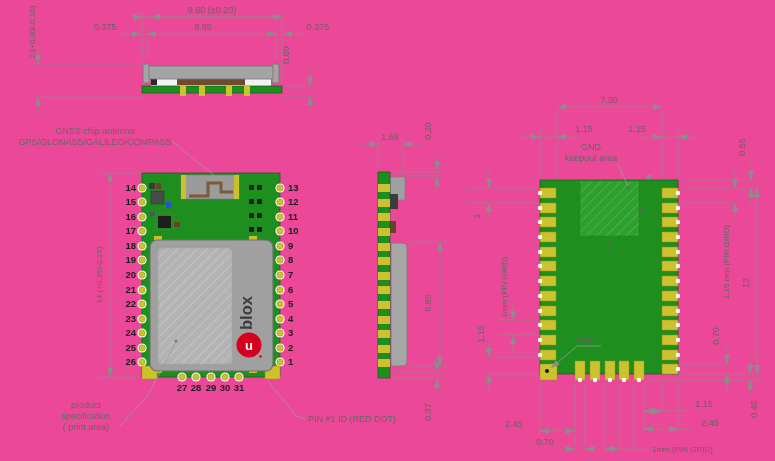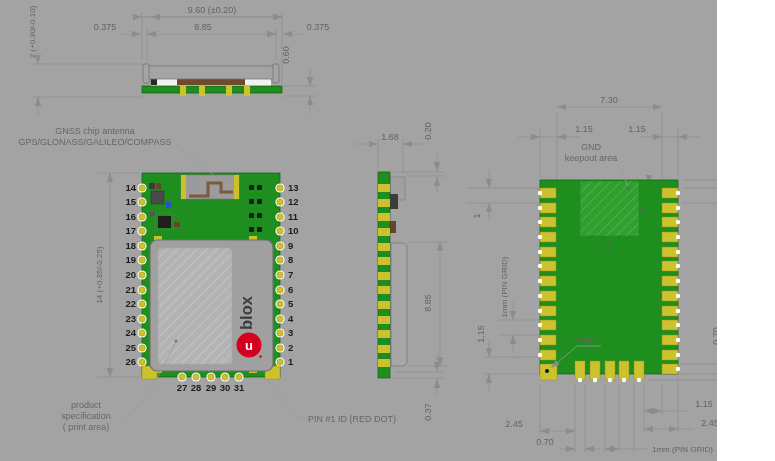--- a/index.html
+++ b/index.html
@@ -1,16 +1,16 @@
 <!DOCTYPE html>
 <html><head>
 <meta charset="utf-8">
 <style>
   html,body{margin:0;padding:0;background:#ffffff;}
-  .stage{position:relative;width:717px;height:461px;background:#a3a3a3;overflow:hidden;
+  .stage{position:relative;width:775px;height:461px;background:#ec4899;overflow:hidden;
          font-family:"Liberation Sans",sans-serif;}
   svg{position:absolute;left:0;top:0;}
   .dim{stroke:#8c8c8c;stroke-width:0.7;fill:none;}
   .ldr{stroke:#9a9a9a;stroke-width:0.8;fill:none;}
   .dimt{fill:#646464;font:9px "Liberation Sans",sans-serif;}
   .dimt8{fill:#646464;font:8px "Liberation Sans",sans-serif;}
   .lbl{fill:#666666;font:9px "Liberation Sans",sans-serif;}
   .pint{fill:#1c1c1c;font:600 9.5px "Liberation Sans",sans-serif;}
   .mod{stroke:#165916;stroke-width:0.7;}
 </style>

